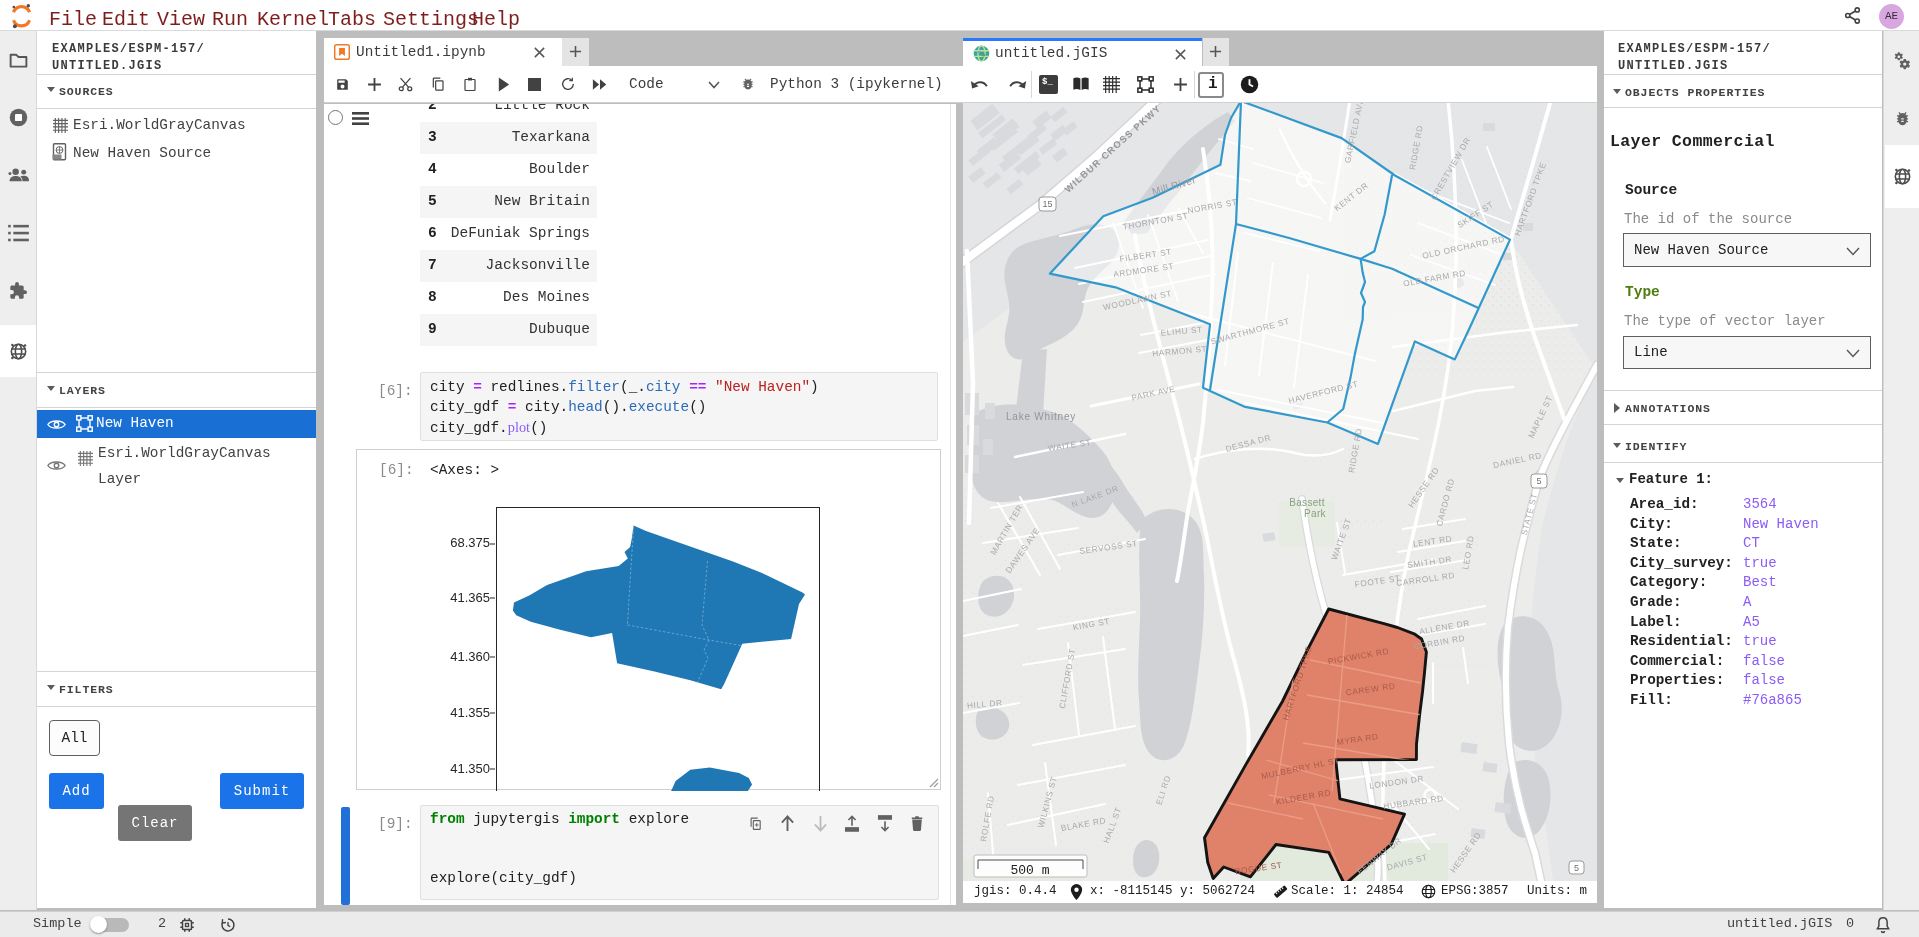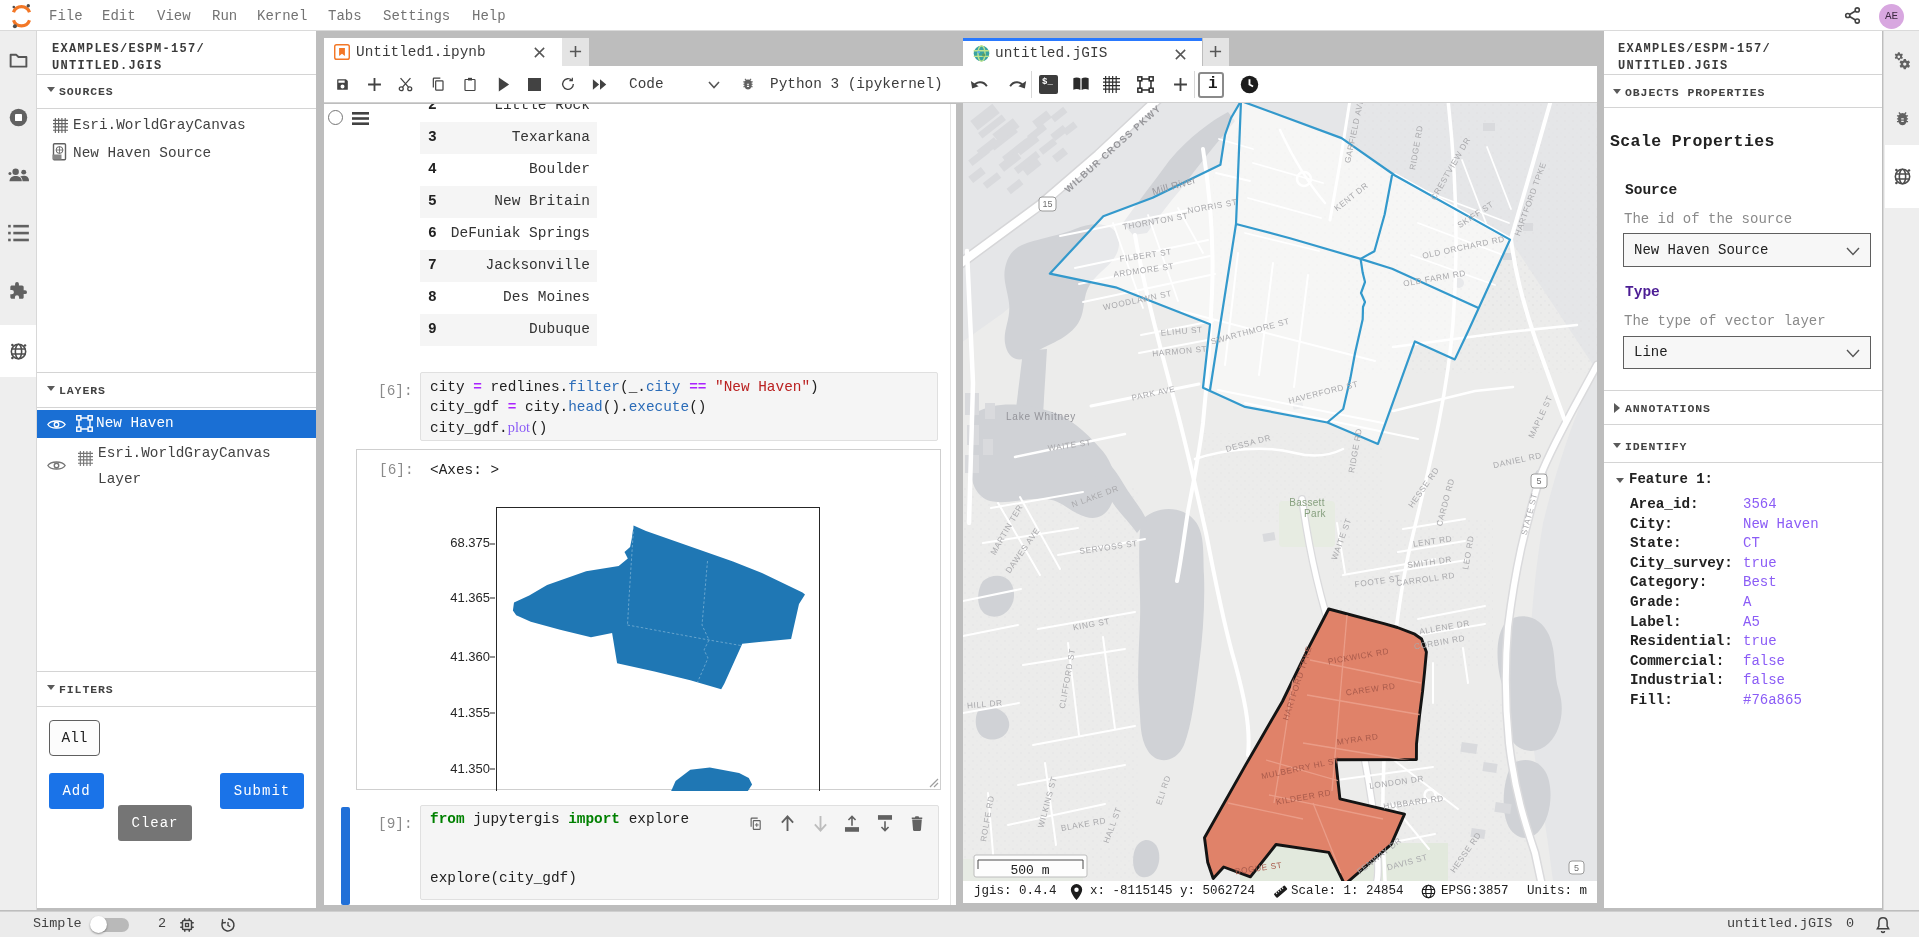--- a/index.html
+++ b/index.html
@@ -1,20 +1,20 @@
 <!DOCTYPE html>
 <html><head>
 <meta charset="utf-8">
 <style>
 * { margin:0; padding:0; box-sizing:border-box; }
 html,body { width:1919px; height:937px; overflow:hidden; background:#bdbdbd;
   font-family:"Liberation Mono", monospace; }
 .abs { position:absolute; }
 #menubar { left:0; top:0; width:1919px; height:31px; background:#fff; border-bottom:1px solid #dadada; z-index:50;}
-.menuitem { position:absolute; top:8px; font-size:14px; color:#737373; }
+.menuitem { position:absolute; top:8px; font-size:20px; color:#7f1d1d; }
 #leftbar { left:0; top:31px; width:37px; height:879px; background:#eeeeee; border-right:1px solid #d8d8d8; }
 #leftbar .active { position:absolute; left:0; top:294px; width:36px; height:52px; background:#fff; }
 #rightbar { left:1883px; top:31px; width:36px; height:879px; background:#eeeeee; border-left:1px solid #d8d8d8;}
 #rightbar .active { position:absolute; left:1px; top:114px; width:35px; height:63px; background:#fff; }
 #leftpanel { left:37px; top:31px; width:279px; height:877px; background:#fff; font-size:14.4px; color:#424242;}
 .pheader { position:absolute; left:15px; top:10px; font-size:12px; font-weight:bold; letter-spacing:1.3px; color:#3a3a3a; line-height:17px;}
 .sechead { position:absolute; font-size:11.5px; font-weight:bold; letter-spacing:0.9px; color:#424242; }
 .tri { position:absolute; width:0; height:0; }
 .tri.down { border-left:4.5px solid transparent; border-right:4.5px solid transparent; border-top:5.5px solid #5a5a5a; }
 .tri.right { border-top:5px solid transparent; border-bottom:5px solid transparent; border-left:6px solid #5a5a5a; }
@@ -743,41 +743,41 @@
     <span style="position:absolute; left:564px; top:3px;">Units: m</span>
   </div>
 </div>
 
 <div class="abs" id="rightpanel" style="left:1604px; top:31px; width:278px; height:877px; background:#fff; font-size:15px; color:#424242;">
   <div class="pheader" style="left:14px;">EXAMPLES/ESPM-157/<br>UNTITLED.JGIS</div>
   <div class="hdiv" style="top:43px;"></div>
   <div class="tri down" style="left:9px; top:58px;"></div>
   <div class="sechead" style="left:21px; top:55px;">OBJECTS PROPERTIES</div>
   <div class="hdiv" style="top:76px;"></div>
-  <div class="abs" style="left:6px; top:101px; font-size:16.5px; font-weight:bold; color:#212121; letter-spacing:0.4px;">Scale Properties</div>
+  <div class="abs" style="left:6px; top:101px; font-size:16.5px; font-weight:bold; color:#212121; letter-spacing:0.4px;">Layer Commercial</div>
   <div class="abs" style="left:21px; top:151px; font-size:14.5px; font-weight:bold; color:#212121;">Source</div>
   <div class="abs" style="left:20px; top:180px; font-size:14px; color:#8a8a8a;">The id of the source</div>
   <div class="abs" style="left:19px; top:202px; width:248px; height:34px; background:#f7f7f7; border:1px solid #5f5f5f; line-height:32px; padding-left:10px; color:#212121; font-size:14px;">New Haven Source
     <svg style="right:10px; top:13px; position:absolute;" width="14" height="9" viewBox="0 0 14 9" fill="none" stroke="#565656" stroke-width="1.4">
         <path d="M1 1 L7 7.5 L13 1"></path>
       </svg>
   </div>
-  <div class="abs" style="left:21px; top:253px; font-size:14.5px; font-weight:bold; color:#4c1d95;">Type</div>
+  <div class="abs" style="left:21px; top:253px; font-size:14.5px; font-weight:bold; color:#4d7c0f;">Type</div>
   <div class="abs" style="left:20px; top:282px; font-size:14px; color:#8a8a8a;">The type of vector layer</div>
   <div class="abs" style="left:19px; top:305px; width:248px; height:33px; background:#f7f7f7; border:1px solid #5f5f5f; line-height:31px; padding-left:10px; color:#212121; font-size:14px;">Line
     <svg style="right:10px; top:12px; position:absolute;" width="14" height="9" viewBox="0 0 14 9" fill="none" stroke="#565656" stroke-width="1.4">
         <path d="M1 1 L7 7.5 L13 1"></path>
       </svg>
   </div>
   <div class="hdiv" style="top:359px;"></div>
   <div class="tri right" style="left:10px; top:372px;"></div>
   <div class="sechead" style="left:21px; top:371px;">ANNOTATIONS</div>
   <div class="hdiv" style="top:393px;"></div>
   <div class="tri down" style="left:9px; top:412px;"></div>
   <div class="sechead" style="left:21px; top:409px;">IDENTIFY</div>
   <div class="hdiv" style="top:431px;"></div>
   <div class="tri down" style="left:12px; top:447px;"></div>
   <div class="abs" style="left:25px; top:440px; font-size:14px; font-weight:bold; color:#212121;">Feature 1:</div>
   <div class="abs" style="left:26px; top:464px; font-size:14.3px; line-height:19.6px; color:#212121;">
-    <b>Area_id:</b><br><b>City:</b><br><b>State:</b><br><b>City_survey:</b><br><b>Category:</b><br><b>Grade:</b><br><b>Label:</b><br><b>Residential:</b><br><b>Commercial:</b><br><b>Industrial:</b><br><b>Fill:</b>
+    <b>Area_id:</b><br><b>City:</b><br><b>State:</b><br><b>City_survey:</b><br><b>Category:</b><br><b>Grade:</b><br><b>Label:</b><br><b>Residential:</b><br><b>Commercial:</b><br><b>Properties:</b><br><b>Fill:</b>
   </div>
   <div class="abs" style="left:139px; top:464px; font-size:14px; line-height:19.6px; color:#8b5cf6;">3564<br>New Haven<br>CT<br>true<br>Best<br>A<br>A5<br>true<br>false<br>false<br>#76a865</div>
 </div>
 
 </body></html>

